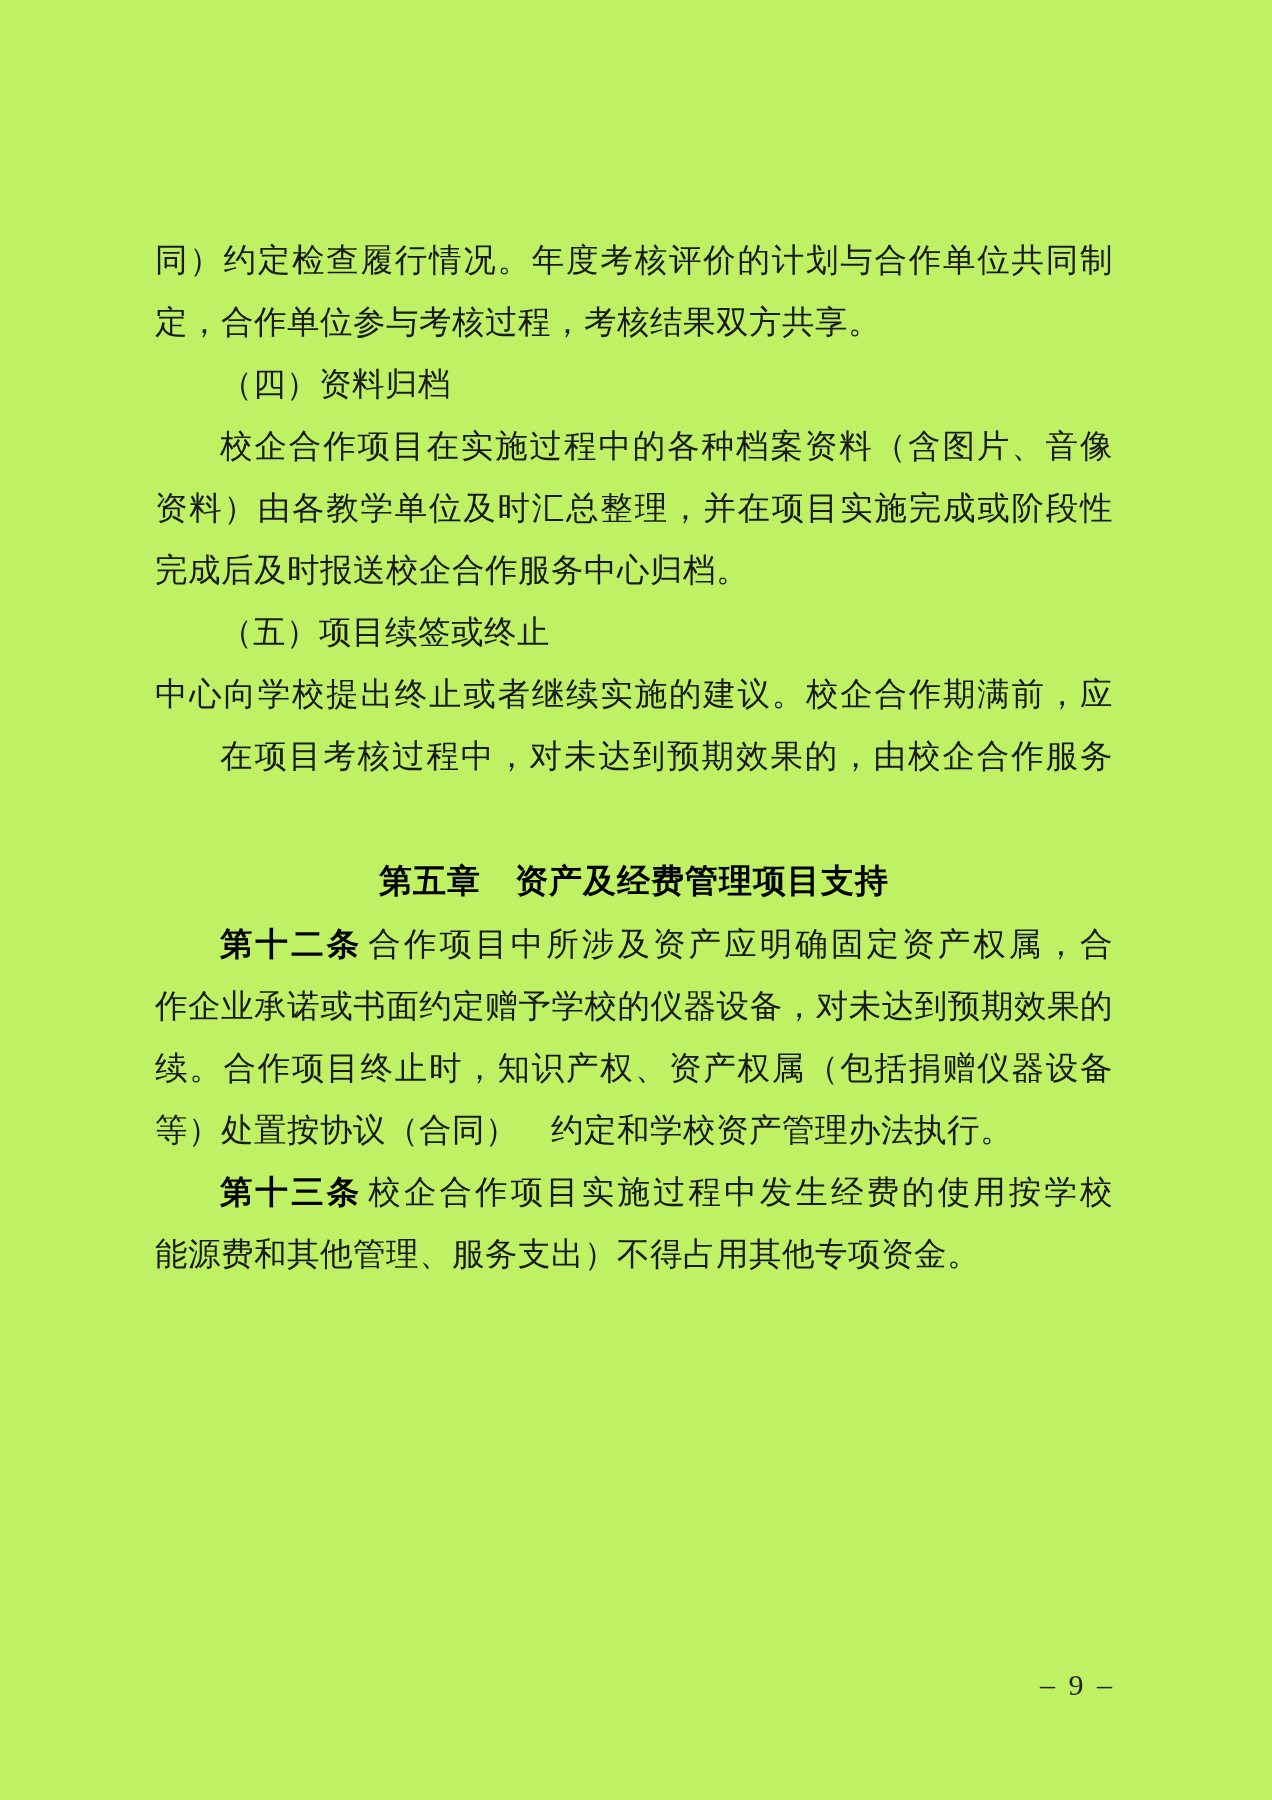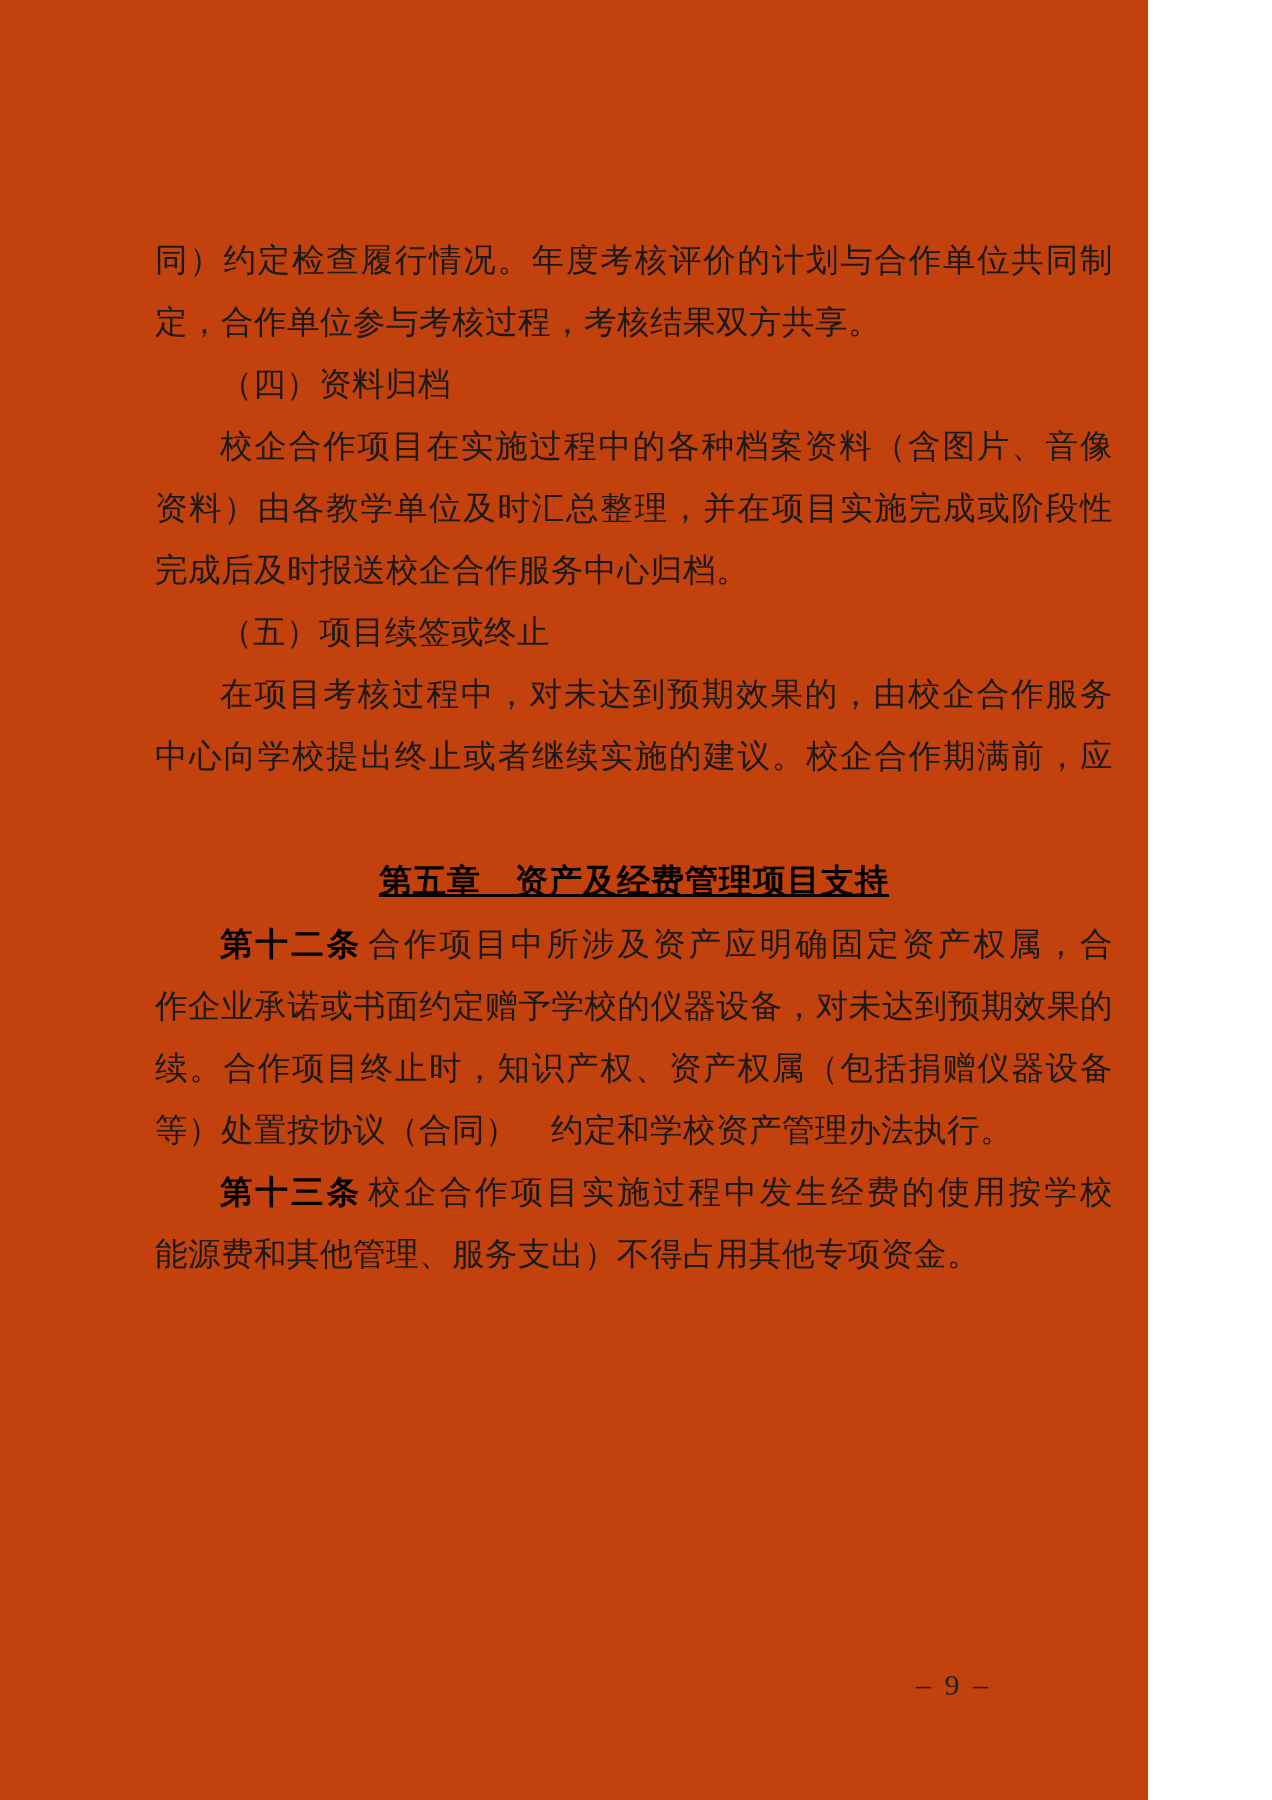--- a/index.html
+++ b/index.html
@@ -2,23 +2,23 @@
 <html><head>
 <meta charset="utf-8">
 <style>
   html, body {
     margin: 0;
     padding: 0;
     background: #ffffff;
   }
   .page {
     position: relative;
-    width: 1148px;
+    width: 1272px;
     height: 1800px;
-    background: #c2410c;
+    background: #bef264;
     overflow: hidden;
   }
   .doc-body {
     position: absolute;
     left: 155px;
     top: 229px;
     width: 958px;
     color: #1a1a1a;
     font-family: "Liberation Serif", serif;
     font-size: 32.5px;
@@ -47,21 +47,20 @@
   .chapter-heading {
     margin: 62px 0 0 0;
     height: 64px;
     line-height: 64px;
     text-align: center;
     font-family: "Liberation Sans", sans-serif;
     font-weight: 700;
     font-size: 33px;
     letter-spacing: 1px;
     color: #000000;
-    text-decoration: underline;
   }
   .pagenum {
     position: absolute;
     top: 1668px;
     right: 157px;
     font-family: "Liberation Serif", serif;
     font-size: 30px;
     letter-spacing: 3px;
     color: #222222;
   }
@@ -72,22 +71,22 @@
 <div class="page">
   <div class="doc-body">
 
     <div class="line fill">同）约定检查履行情况。年度考核评价的计划与合作单位共同制</div>
     <div class="line">定，合作单位参与考核过程，考核结果双方共享。</div>
     <div class="line ind">（四）资料归档</div>
     <div class="line ind fill">校企合作项目在实施过程中的各种档案资料（含图片、音像</div>
     <div class="line fill">资料）由各教学单位及时汇总整理，并在项目实施完成或阶段性</div>
     <div class="line">完成后及时报送校企合作服务中心归档。</div>
     <div class="line ind">（五）项目续签或终止</div>
+    <div class="line fill">中心向学校提出终止或者继续实施的建议。校企合作期满前，应</div>
     <div class="line ind fill">在项目考核过程中，对未达到预期效果的，由校企合作服务</div>
-    <div class="line fill">中心向学校提出终止或者继续实施的建议。校企合作期满前，应</div>
 
     <h2 class="chapter-heading">第五章　资产及经费管理项目支持</h2>
 
     <div class="line ind fill">
       <span class="lbl">第十二条</span><span>合作项目中所涉及资产应明确固定资产权属，合</span>
     </div>
     <div class="line fill">作企业承诺或书面约定赠予学校的仪器设备，对未达到预期效果的</div>
     <div class="line fill">续。合作项目终止时，知识产权、资产权属（包括捐赠仪器设备</div>
     <div class="line">等）处置按协议（合同）　约定和学校资产管理办法执行。</div>
 

